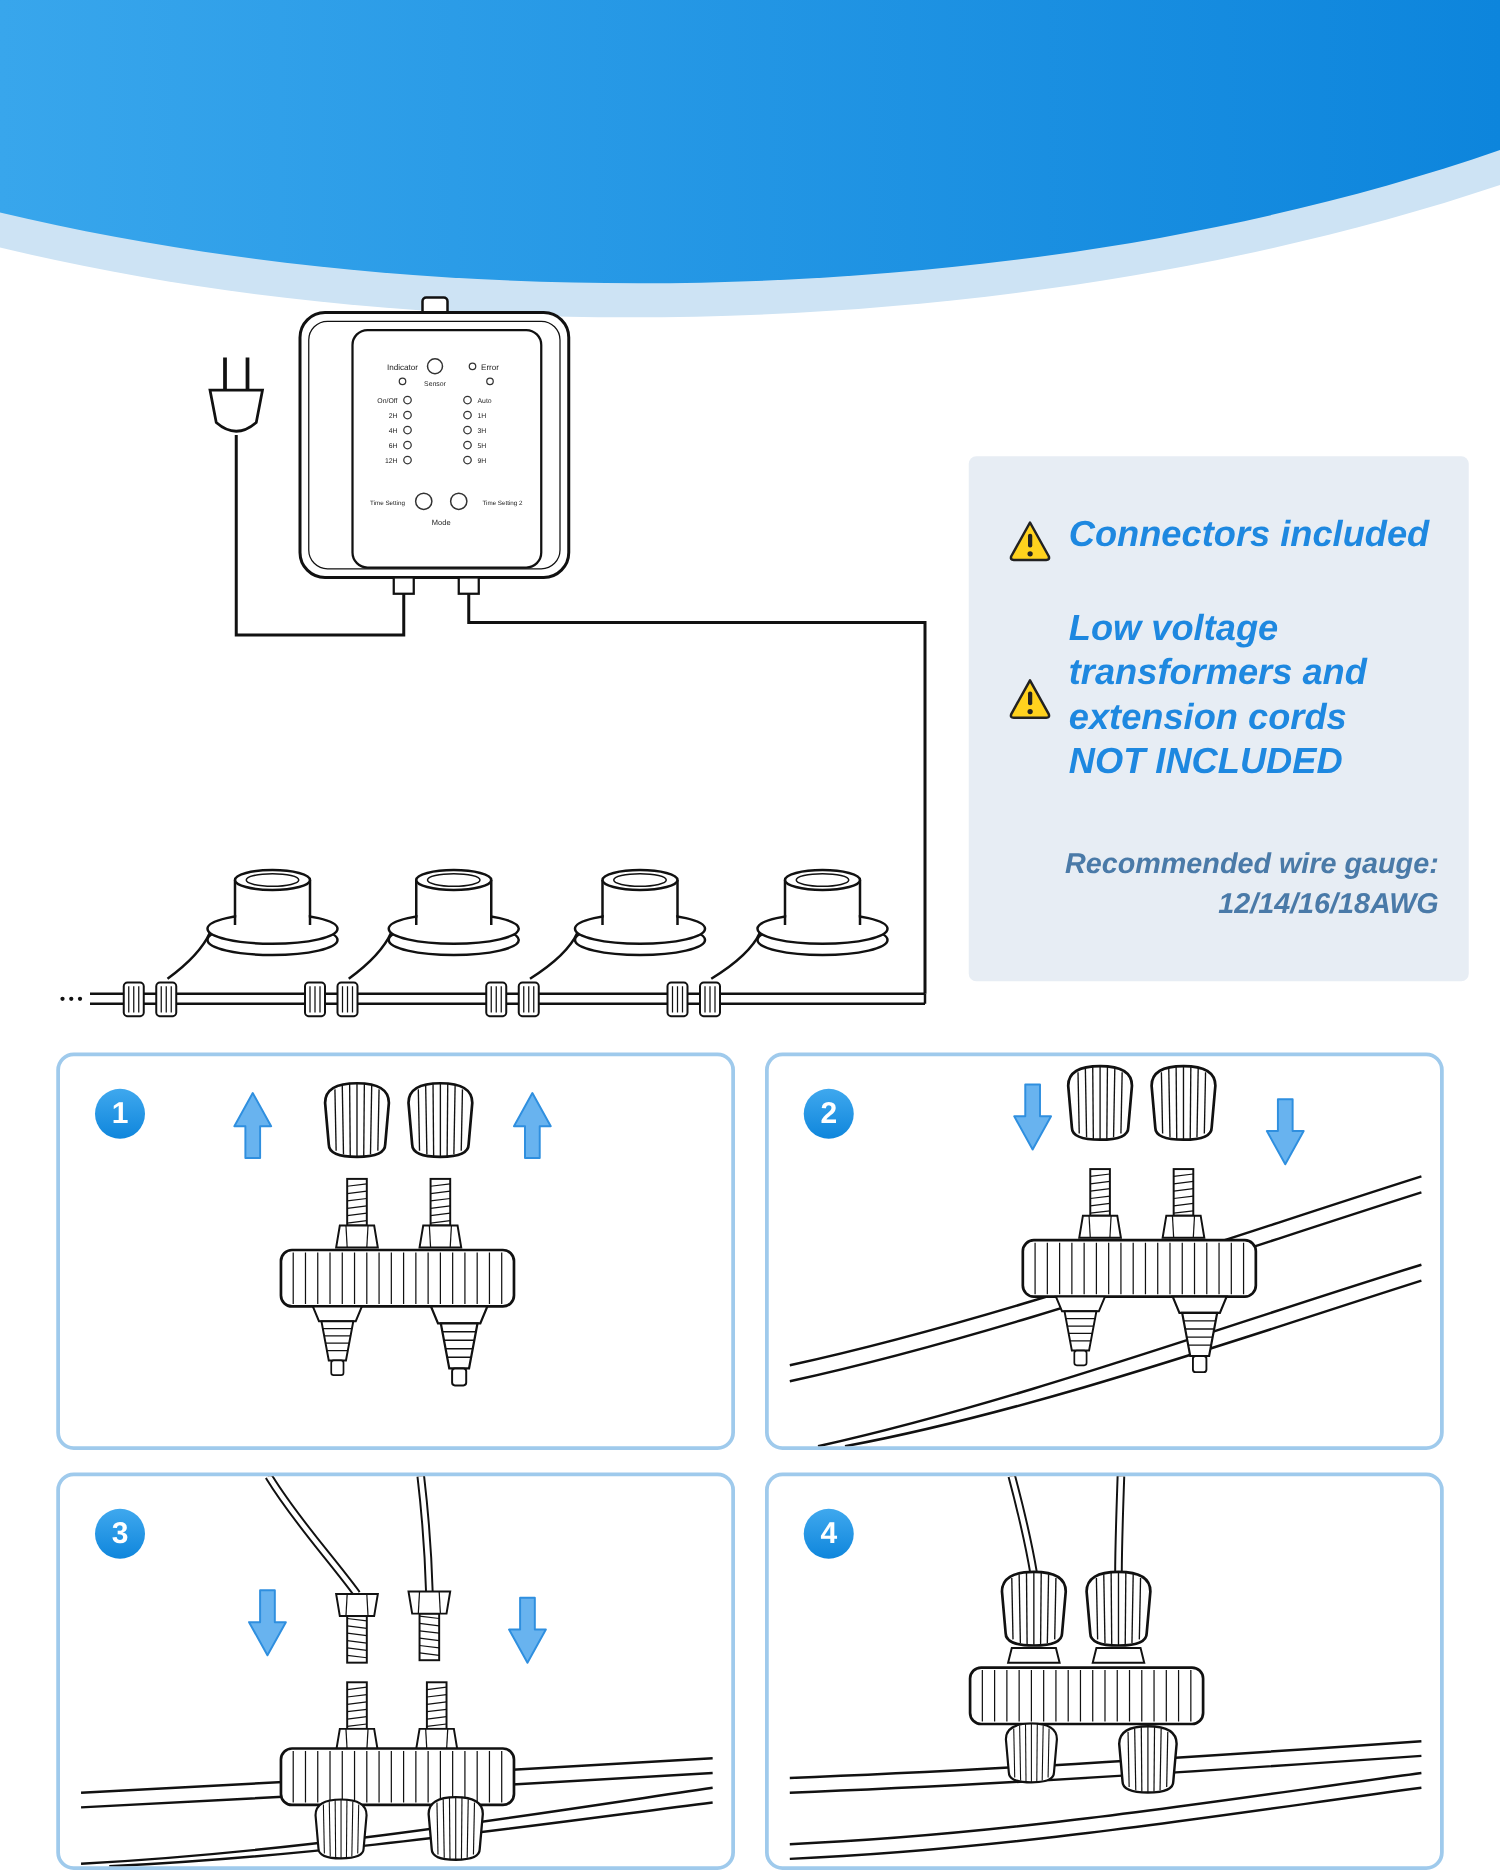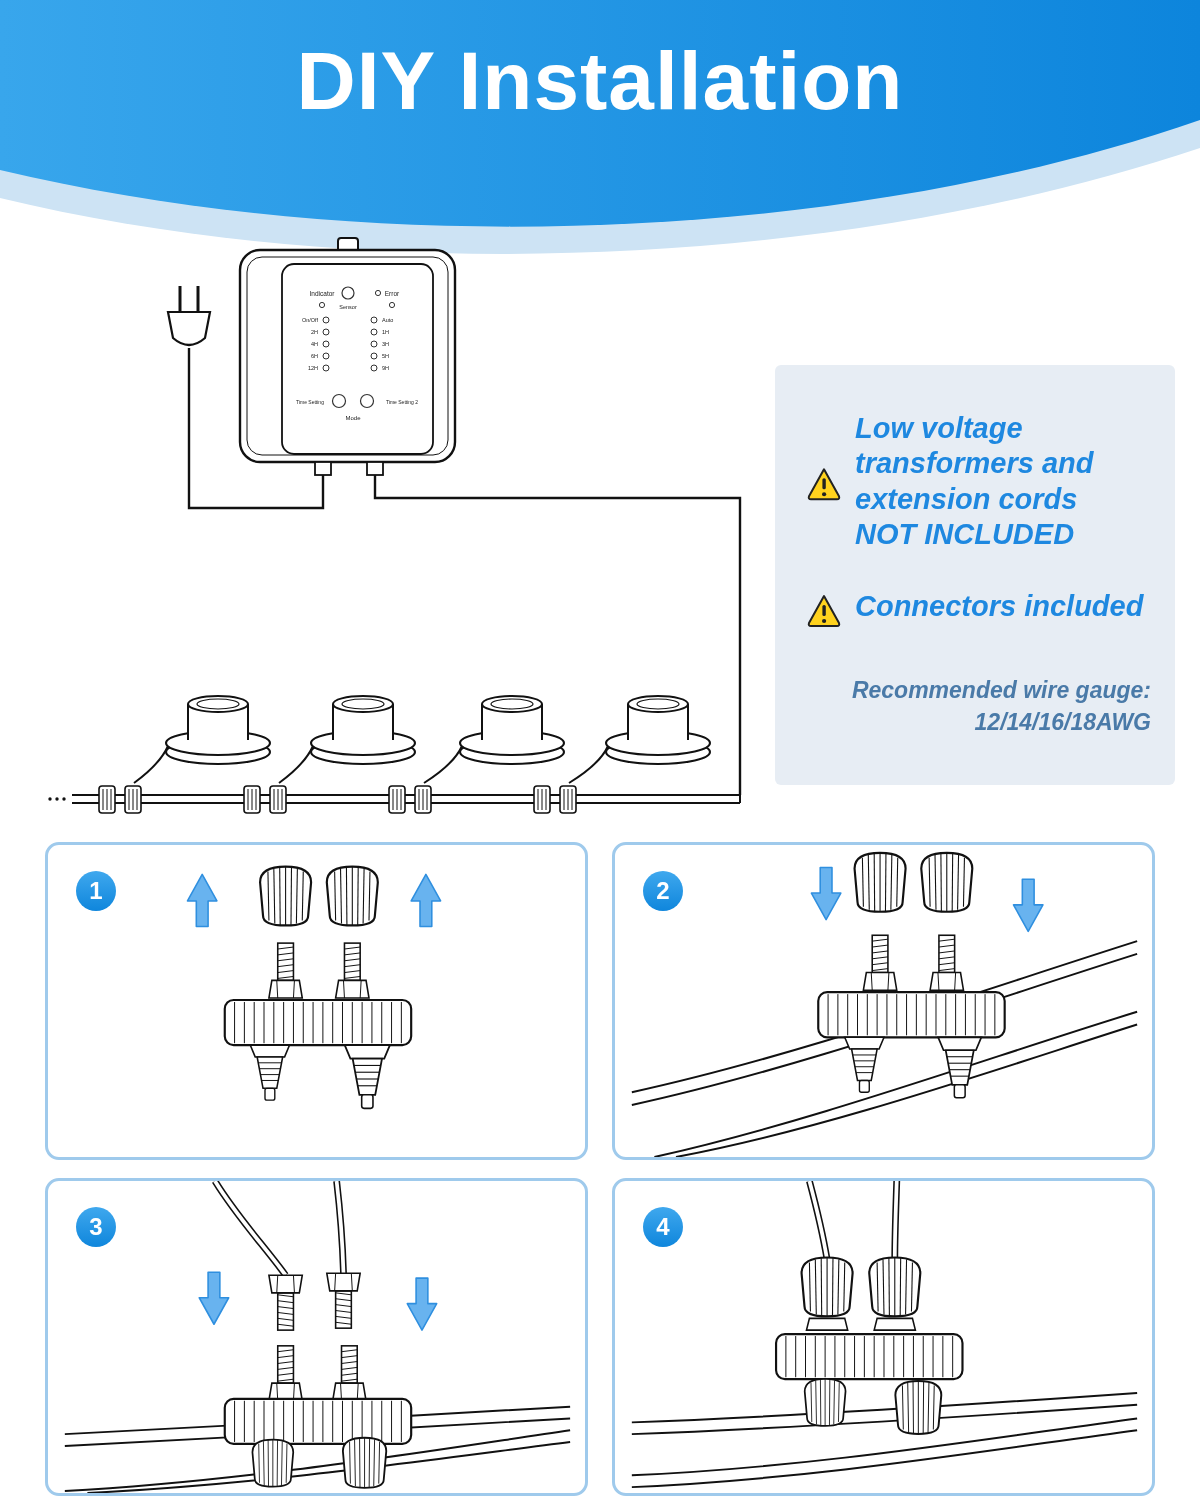--- a/index.html
+++ b/index.html
@@ -141,21 +141,20 @@
   </defs>
 </svg>
 
 <div class="page">
 
   <div class="header">
     <svg class="wave" viewBox="0 0 1200 265" preserveAspectRatio="none">
       <path d="M0,0 H1200 V148 C830,272 360,285 0,198 Z" fill="var(--wave-light,#cde3f4)"></path>
       <path d="M0,0 H1200 V120 C840,245 370,258 0,170 Z" fill="url(#hdrGrad)"></path>
     </svg>
-    <h1 class="page-title">DIY Installation</h1>
   </div>
 
   <svg class="diagram" viewBox="0 0 730 590">
 
     <g>
       <line x1="150" y1="54" x2="150" y2="80" stroke="#111" stroke-width="3"></line>
       <line x1="168" y1="54" x2="168" y2="80" stroke="#111" stroke-width="3"></line>
       <path d="M138,80 L180,80 L175,106 Q159,120 143,106 Z" fill="#fff" stroke="#111" stroke-width="2.2"></path>
     </g>
 
@@ -235,30 +234,30 @@
     <use href="#sym-pair" transform="translate(235,567)"></use>
     <use href="#sym-pair" transform="translate(380,567)"></use>
     <use href="#sym-pair" transform="translate(525,567)"></use>
   </svg>
 
   <div class="info-panel">
     <div class="warning-row">
       <svg class="warning-icon" viewBox="0 0 34 34">
           <use href="#sym-warning"></use>
         </svg>
-      <div class="warning-text">Low voltage
-transformers and
-extension cords
-NOT INCLUDED</div>
+      <div class="warning-text">Connectors included</div>
     </div>
     <div class="warning-row">
       <svg class="warning-icon" viewBox="0 0 34 34">
           <use href="#sym-warning"></use>
         </svg>
-      <div class="warning-text">Connectors included</div>
+      <div class="warning-text">Low voltage
+transformers and
+extension cords
+NOT INCLUDED</div>
     </div>
     <div class="gauge-note">Recommended wire gauge:
 12/14/16/18AWG</div>
   </div>
 
   <div class="step-box" id="step1">
     <div class="step-num">1</div>
     <svg class="step-art" viewBox="0 0 543 318">
       <use href="#sym-arrow-down" transform="translate(172,84) scale(-1,-1)"></use>
       <use href="#sym-cap" transform="translate(210,20)"></use>

